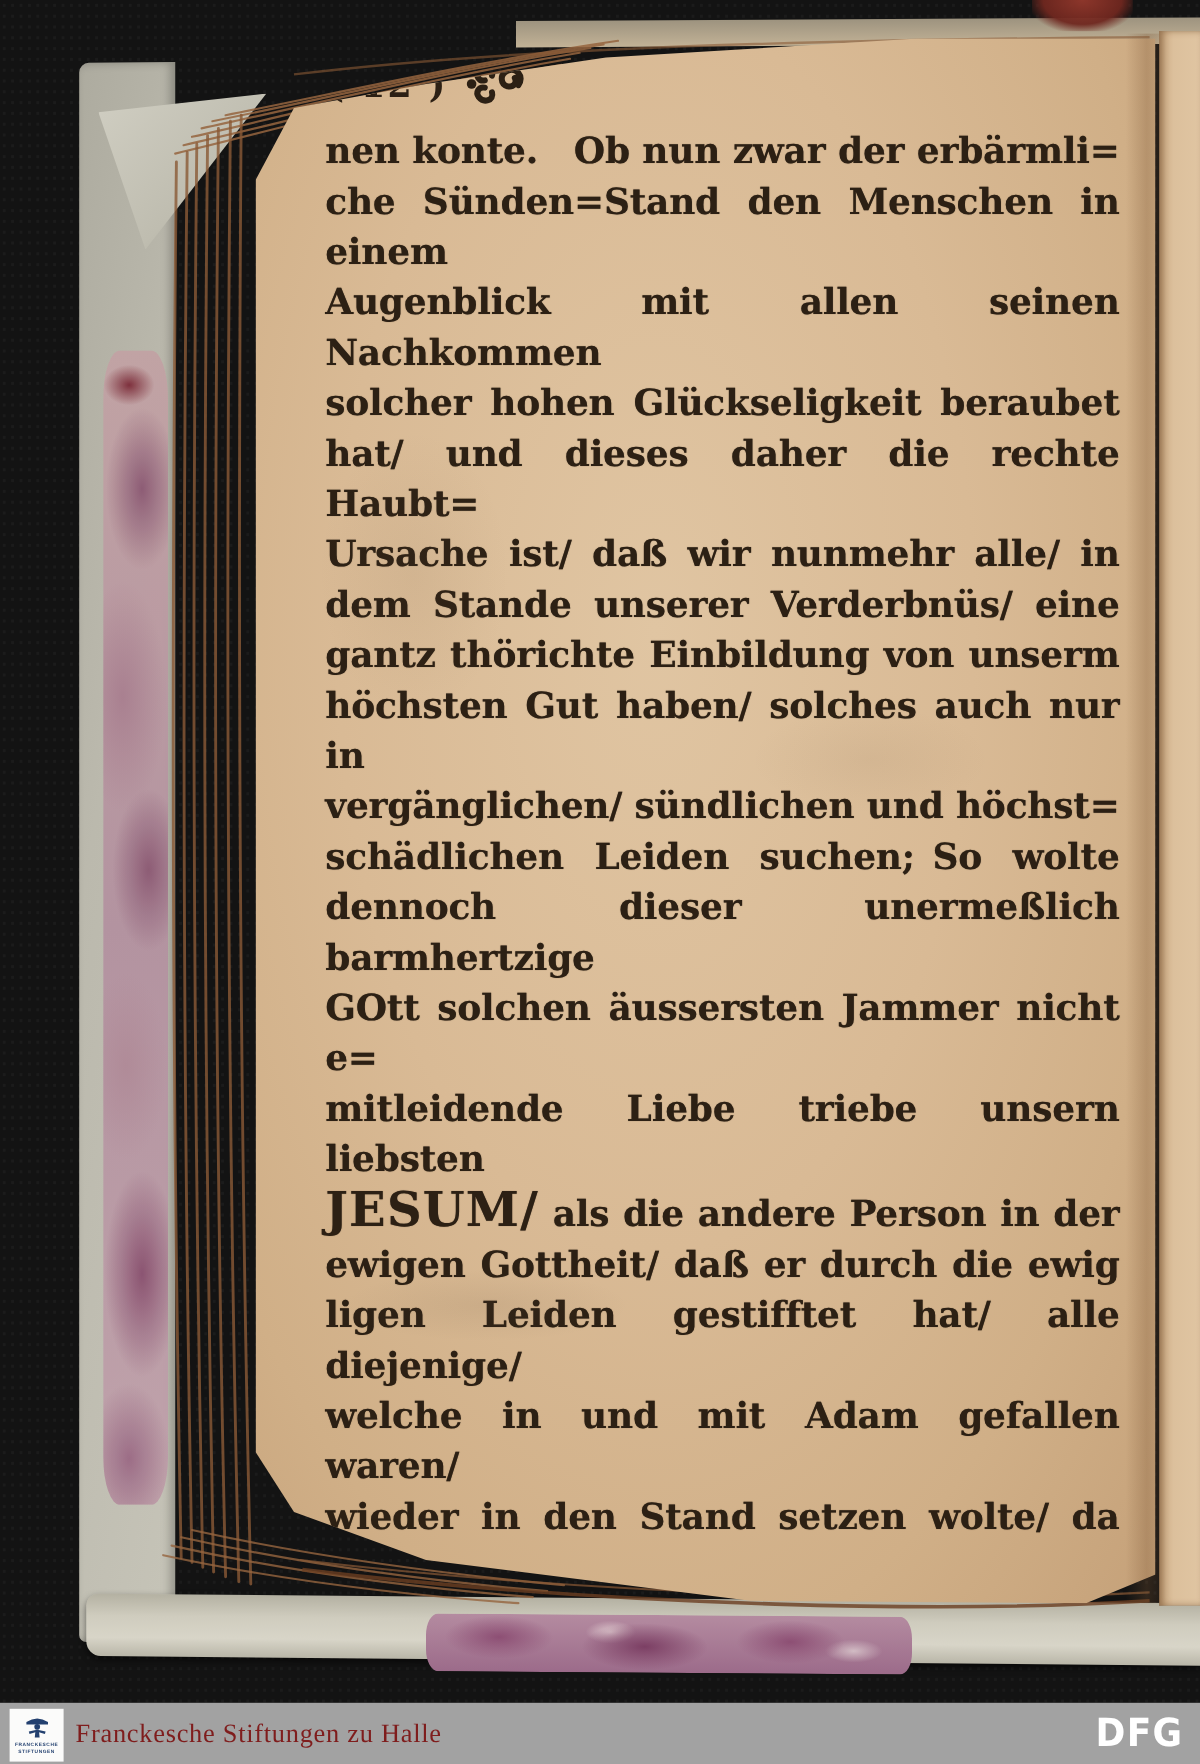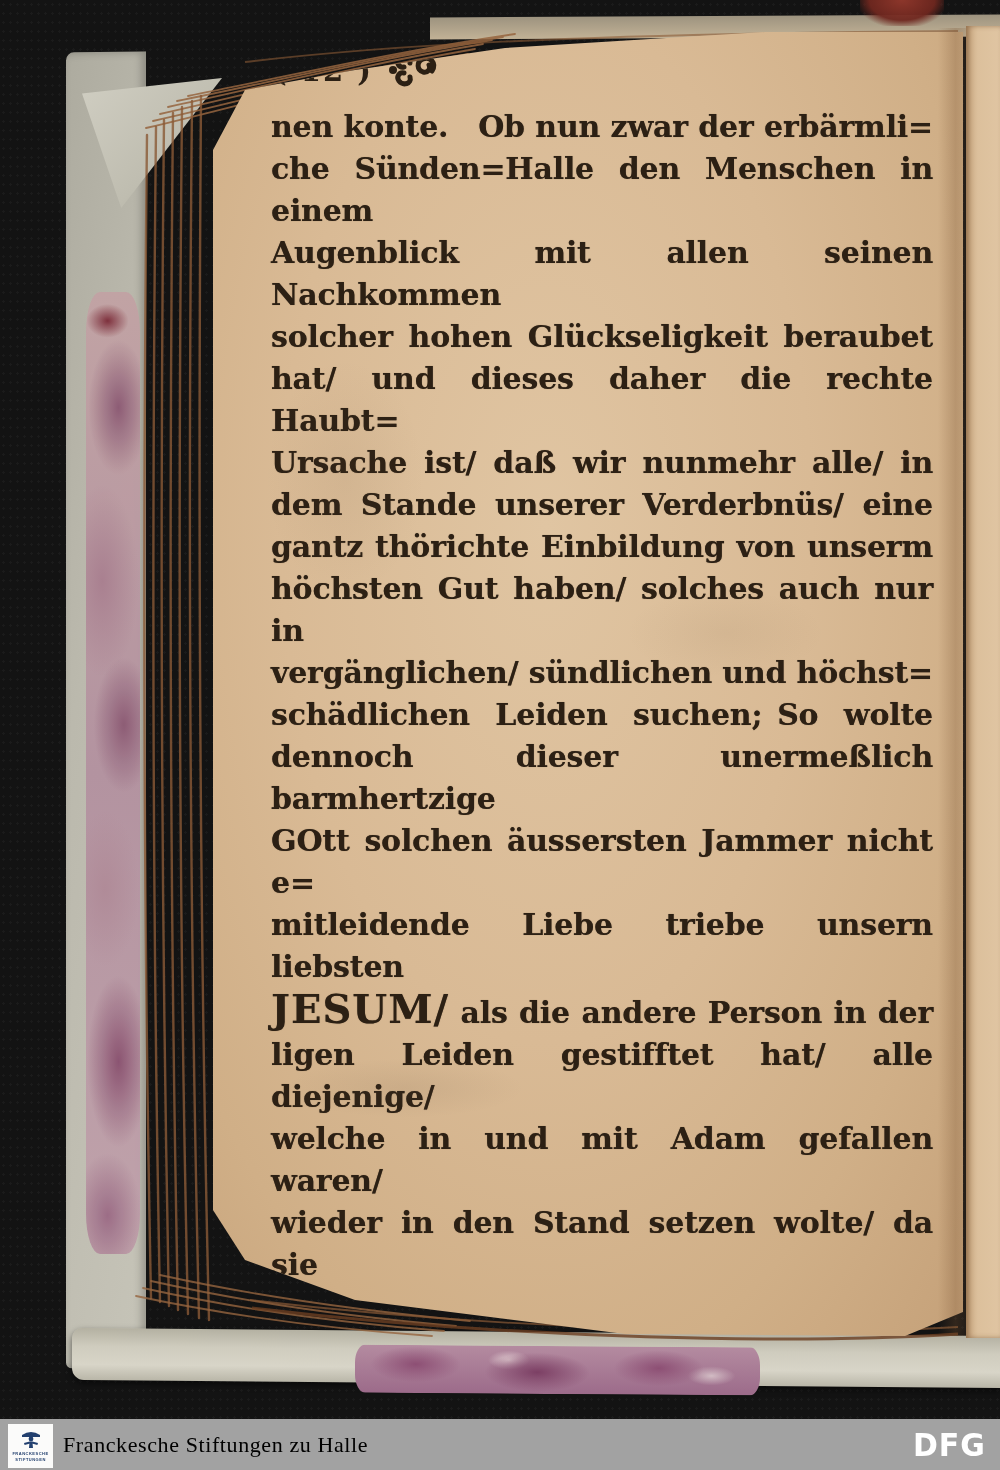--- a/index.html
+++ b/index.html
@@ -70,21 +70,21 @@
   #text-block .line{text-align:justify;text-align-last:justify;white-space:normal;}
   #text-block .lead{font-size:40px;letter-spacing:1px;}
   .smudge{position:absolute;pointer-events:none;}
   
   #footer-bar{position:absolute;left:0;top:1419px;width:1000px;height:51px;
       background:#a2a2a2;display:flex;align-items:center;}
   .logo-box{position:absolute;left:8px;top:5px;width:45px;height:44px;background:#fbfbfa;
       display:flex;flex-direction:column;align-items:center;justify-content:center;gap:1px;}
   .logo-box .logo-text{font-family:"Liberation Sans",sans-serif;font-size:4px;
       letter-spacing:.5px;color:#23406f;line-height:5px;text-align:center;font-weight:700;}
-  .footer-title{margin-left:63px;color:#000000;font-size:22px;letter-spacing:.6px;
+  .footer-title{margin-left:63px;color:#7f1d1d;font-size:22px;letter-spacing:.6px;
       font-family:"Liberation Serif",serif;}
   .dfg{position:absolute;right:14px;top:8px;color:#ffffff;
       font-family:"DejaVu Sans",sans-serif;font-weight:800;font-size:30px;
       letter-spacing:1px;transform:scaleY(1.08);}
 </style>
 </head>
 <body>
 
 <div id="book">
   <div class="noise"></div>
@@ -146,34 +146,35 @@
             <path d="M31,11 C29,4 38,2 42,7 C45,11 42,16 37,15"></path>
             <path d="M31,25 C29,32 38,34 42,29 C45,25 42,20 37,21"></path>
           </g>
           <circle cx="48" cy="18" r="4" fill="#2c2014"></circle>
         </svg>
       </span>
     </div>
 
     <div id="text-block">
         <div class="line">nen konte. Ob nun zwar der erbärmli=</div>
-        <div class="line">che Sünden=Halle den Menschen in einem</div>
+        <div class="line">che Sünden=Stand den Menschen in einem</div>
         <div class="line">Augenblick mit allen seinen Nachkommen</div>
         <div class="line">solcher hohen Glückseligkeit beraubet</div>
         <div class="line">hat/ und dieses daher die rechte Haubt=</div>
         <div class="line">Ursache ist/ daß wir nunmehr alle/ in</div>
         <div class="line">dem Stande unserer Verderbnüs/ eine</div>
         <div class="line">gantz thörichte Einbildung von unserm</div>
         <div class="line">höchsten Gut haben/ solches auch nur in</div>
         <div class="line">vergänglichen/ sündlichen und höchst=</div>
         <div class="line">schädlichen Leiden suchen; So wolte</div>
         <div class="line">dennoch dieser unermeßlich barmhertzige</div>
         <div class="line">GOtt solchen äussersten Jammer nicht e=</div>
         <div class="line">mitleidende Liebe triebe unsern liebsten</div>
         <div class="line"><span class="lead">JESUM/</span> als die andere Person in der</div>
+        <div class="line">ewigen Gottheit/ daß er durch die ewig</div>
         <div class="line">ligen Leiden gestifftet hat/ alle diejenige/</div>
         <div class="line">welche in und mit Adam gefallen waren/</div>
         <div class="line">wieder in den Stand setzen wolte/ da sie</div>
       </div>
 
     <div class="smudge" style="left:80px;top:1030px;width:240px;height:60px;
          background:radial-gradient(ellipse,rgba(100,80,60,.10),transparent 70%);"></div>
     <div class="smudge" style="left:60px;top:330px;width:160px;height:240px;
          background:radial-gradient(ellipse,rgba(110,85,60,.08),transparent 70%);"></div>
     <div class="smudge" style="left:420px;top:560px;width:200px;height:90px;

